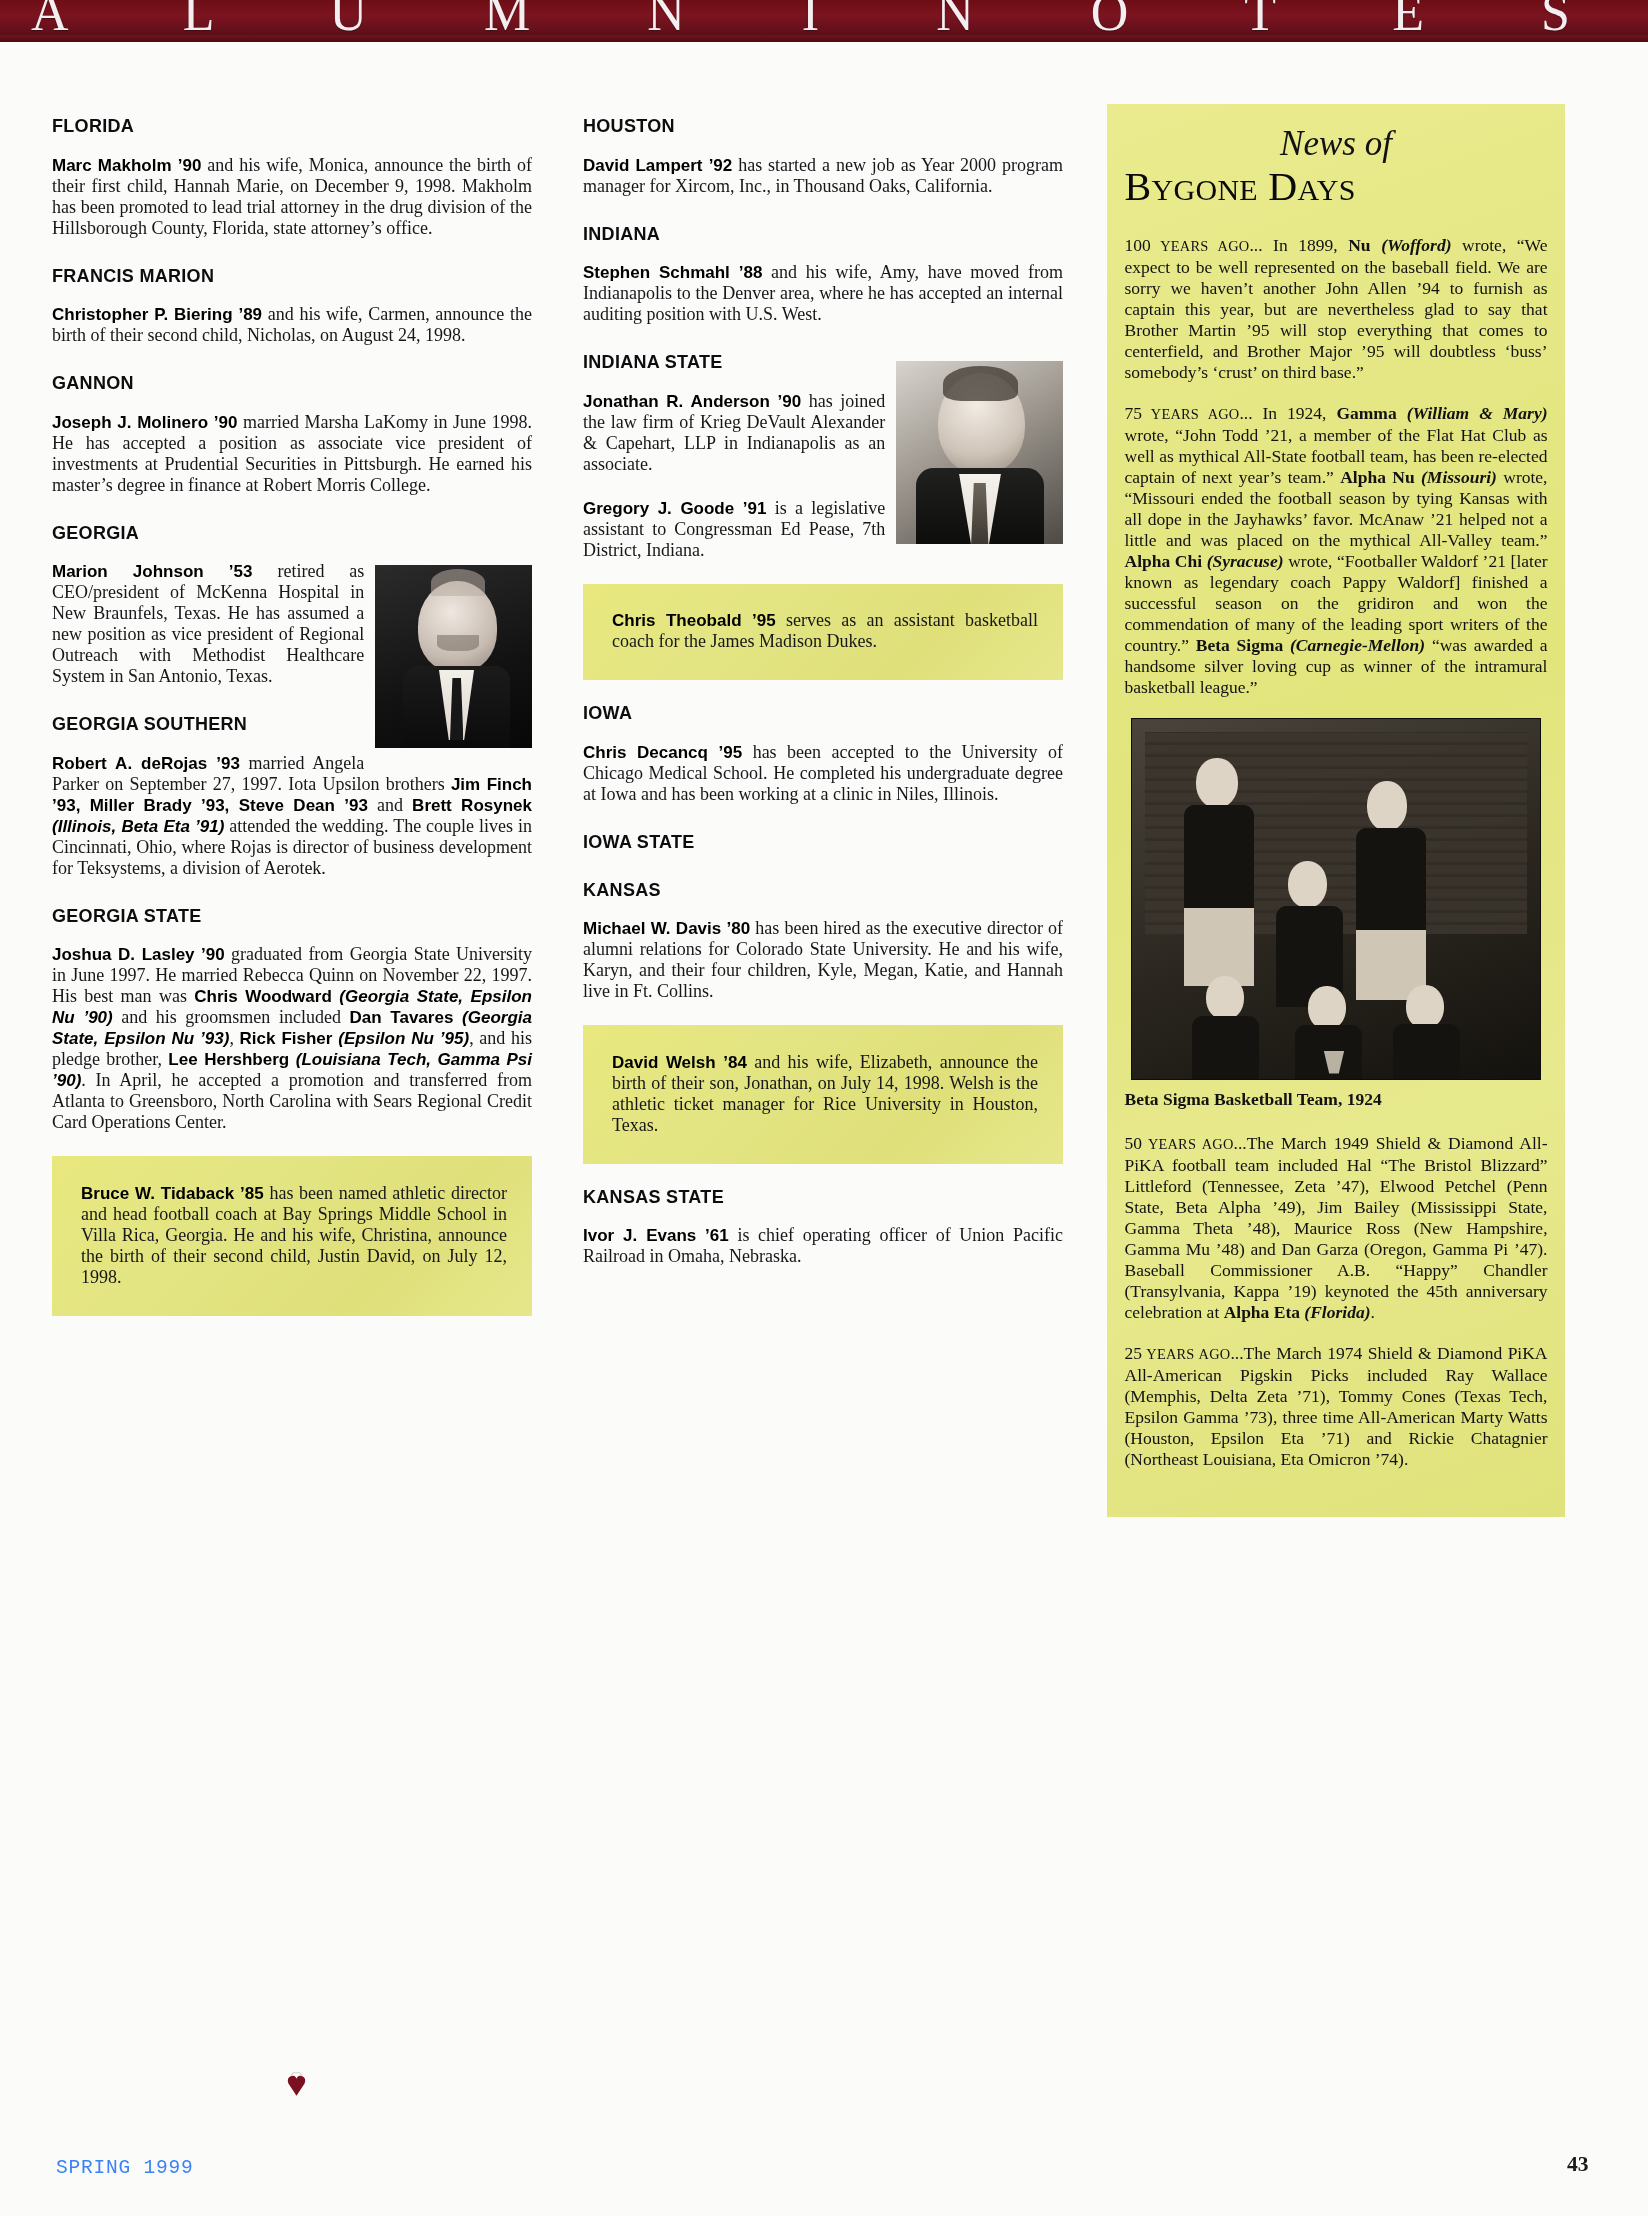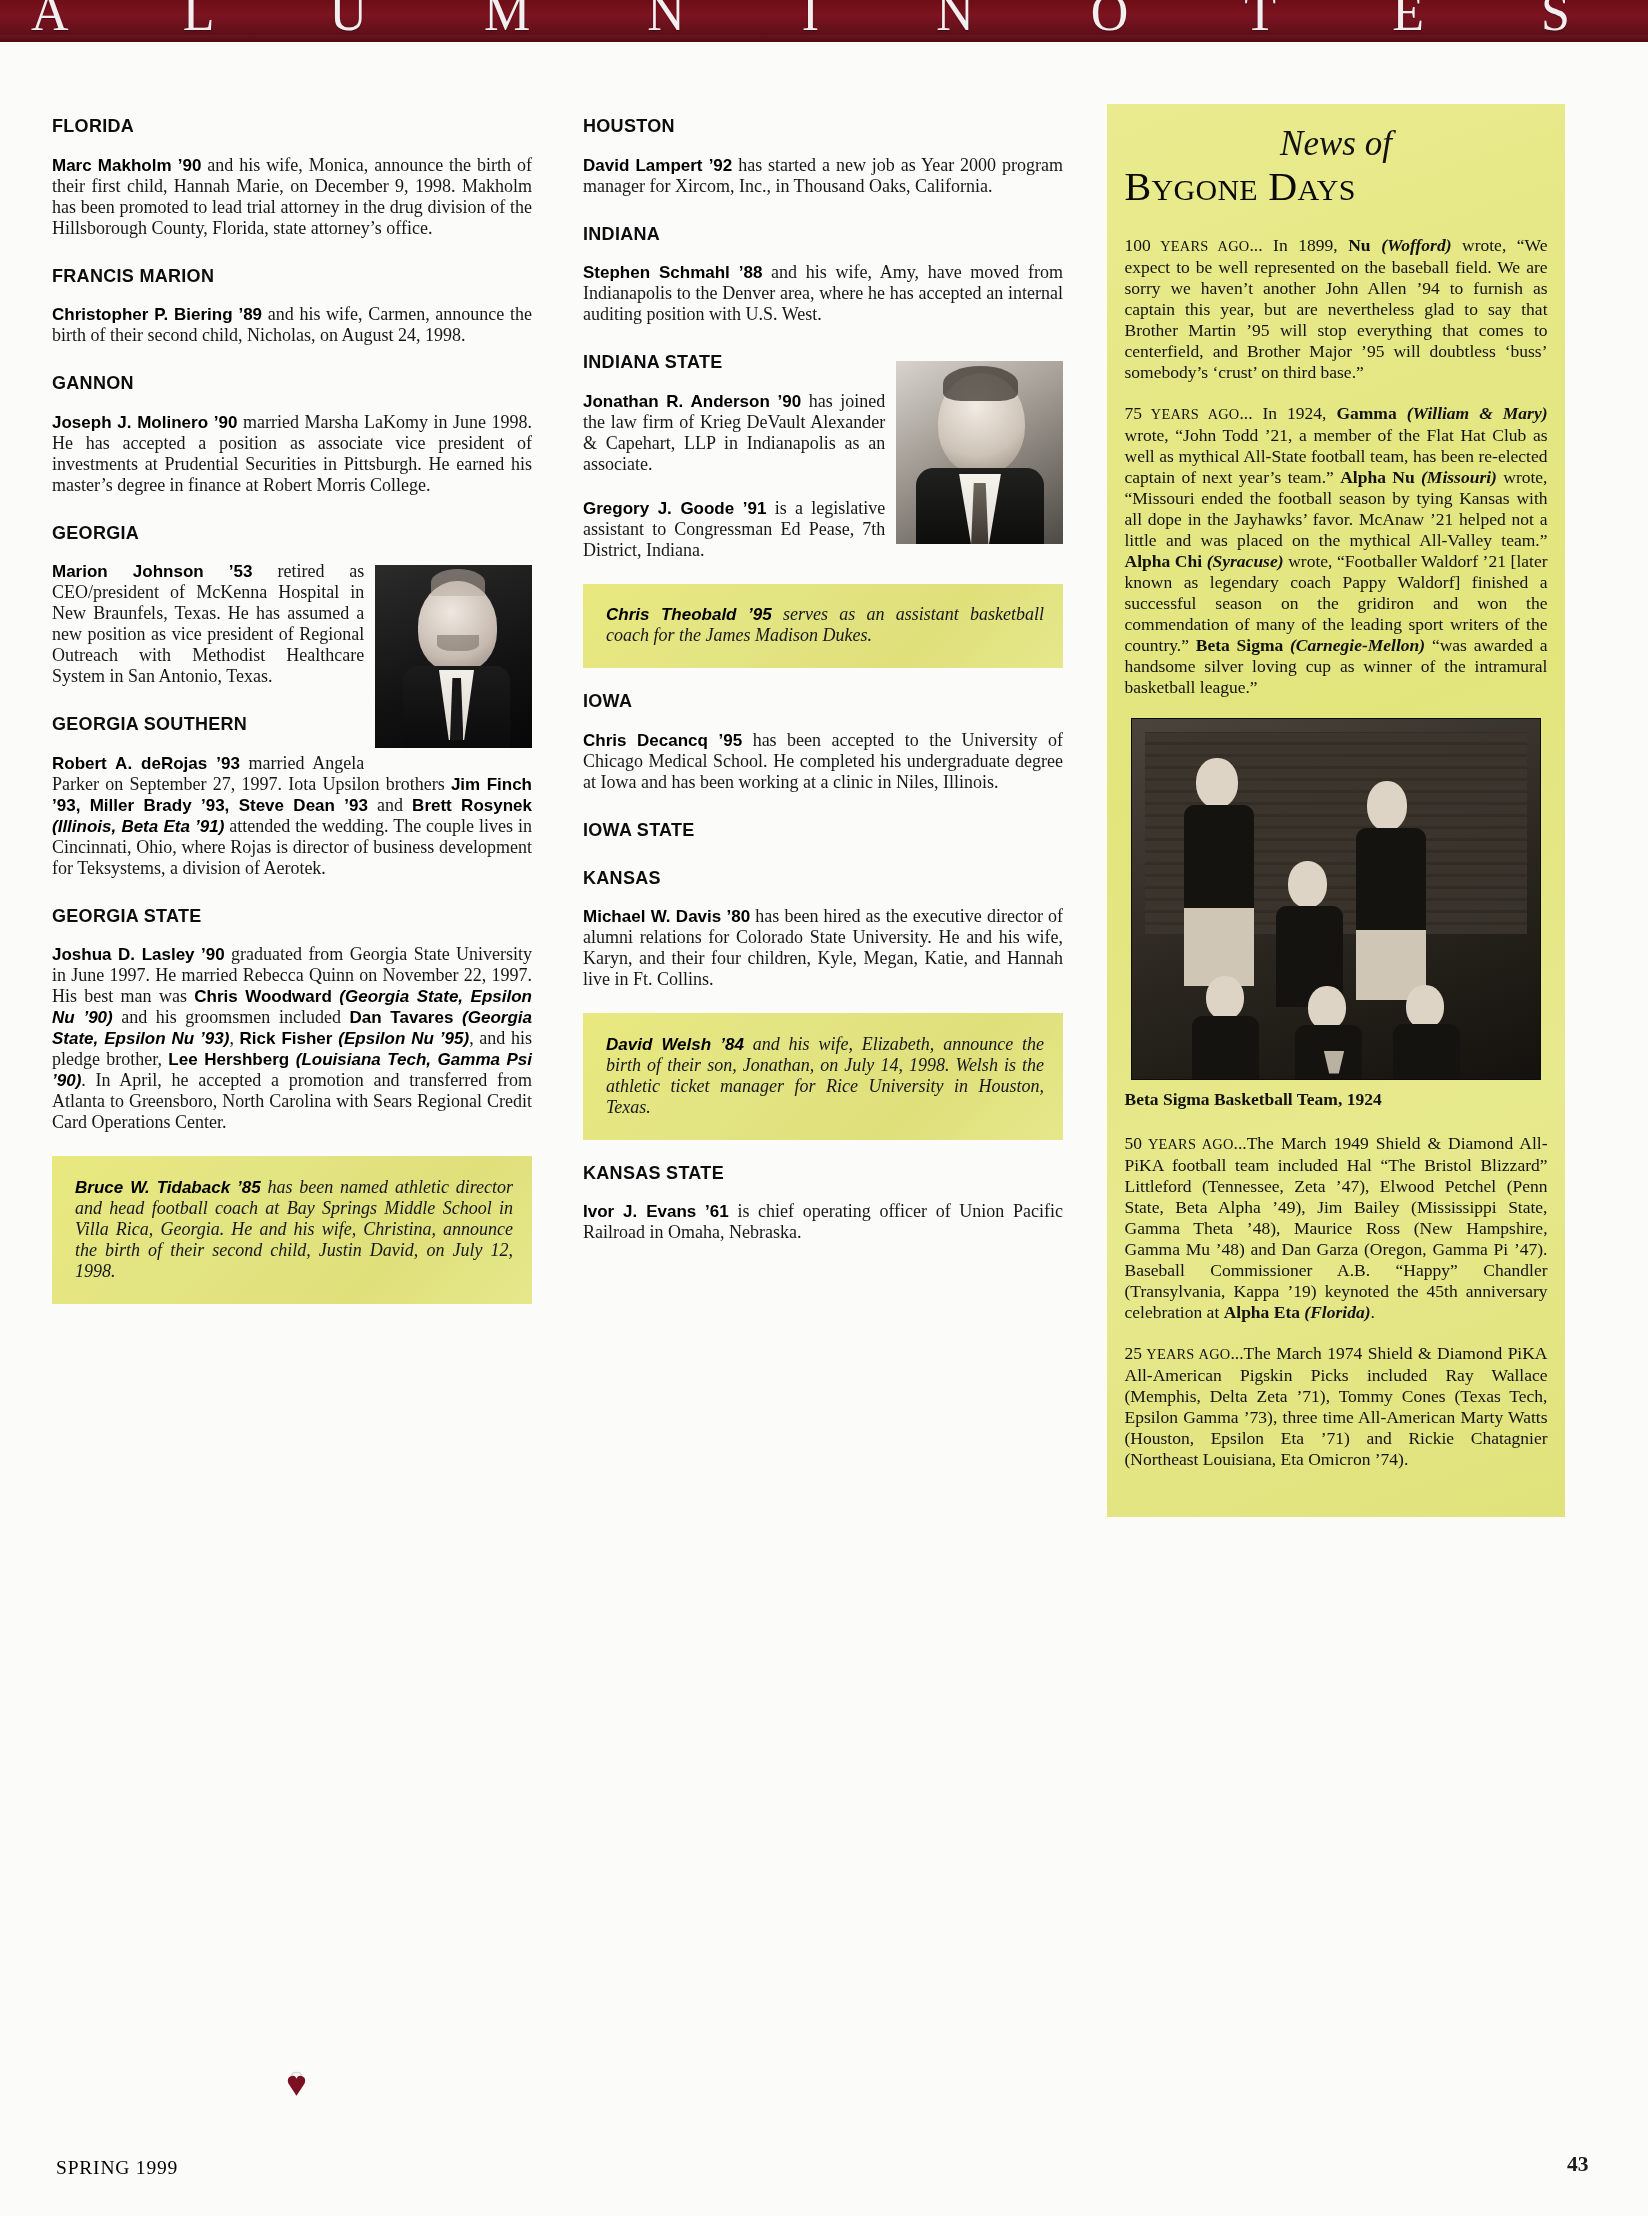--- a/index.html
+++ b/index.html
@@ -73,21 +73,21 @@
     font-size:17px;color:#000;
   }
 
   
   .hl{
     background:linear-gradient(135deg,#e8e87e 0%,#e3e583 35%,#dfe07a 70%,#e6e78b 100%);
     padding:17.5px 16px 19px 20px;
     margin:6.7px 0 23px 0;
     text-align:justify;
   }
-  .hl p{margin:3px;font-style:italic;}
+  .hl p{margin:9px;}
 
   
   .portrait{
     float:right;
     background:#1b1b1b;
     margin:4px 0 5.4px 10.7px;
     position:relative;
     overflow:hidden;
   }
   .portrait .bg{position:absolute;inset:0;}
@@ -141,22 +141,22 @@
   .caption{
     text-align:center;
     font-weight:bold;
     font-size:17.5px;
     margin:0 0 23px 0 !important;
   }
 
   
   .footer-left{
     position:absolute;left:56px;top:2115px;
-    font-family:Liberation Serif, serif;
-    font-size:19.5px;letter-spacing:0.8px;color:#000000;
+    font-family:Liberation Mono, monospace;
+    font-size:19.5px;letter-spacing:0.8px;color:#3b82f6;
   }
   .footer-right{
     position:absolute;left:1567px;top:2110px;
     font-family:"Liberation Serif", serif;
     font-weight:bold;font-size:21.5px;color:#1b1b1b;
   }
   .ornament{
     position:absolute;left:285px;top:2028px;width:23px;height:27px;
   }
 </style>

